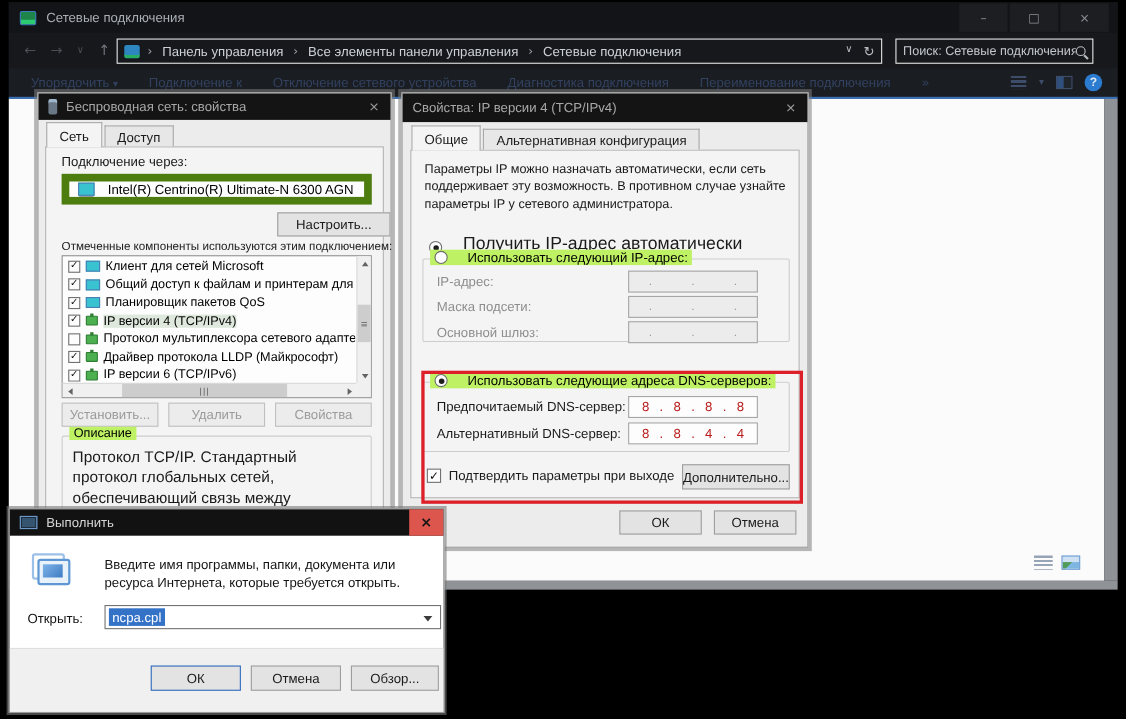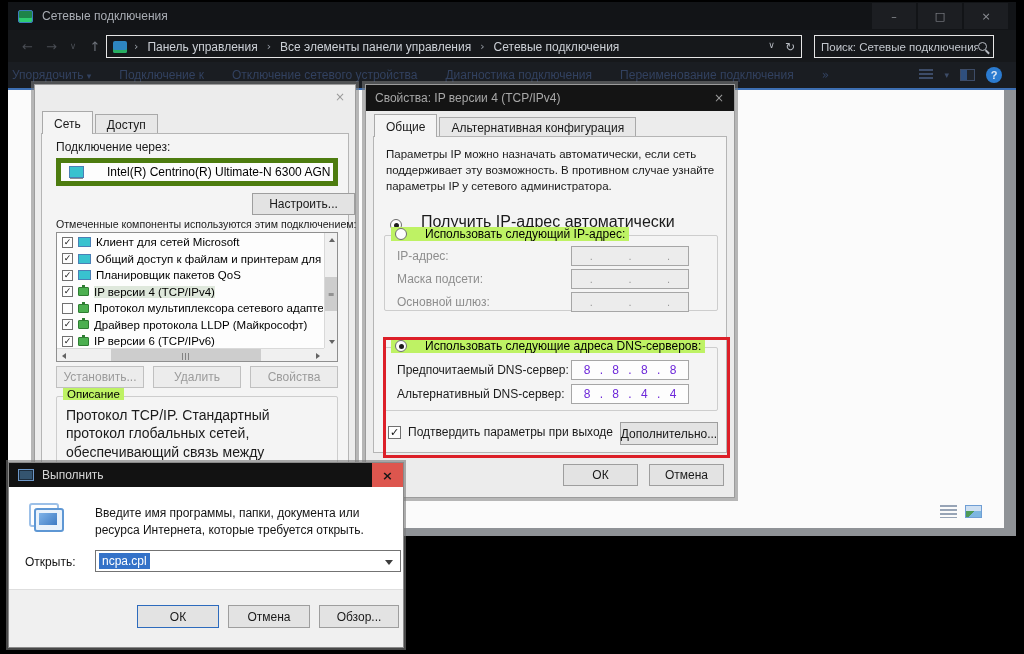--- a/index.html
+++ b/index.html
@@ -30,21 +30,21 @@
   .crumb .sep { color:#9aa0a8; font-size:11px; }
   .addr-right { position:absolute; right:6px; display:flex; gap:10px; color:#b7bbc2; font-size:12px; }
   .search-box { position:absolute; left:806px; top:5px; width:180px; height:23px;
                 border:1px solid #e6e6e6; display:flex; align-items:center; padding:0 6px; }
   .search-text { font-size:11.5px; color:#c3c7cd; white-space:nowrap; overflow:hidden; flex:1; }
   .mag { width:9px; height:9px; border:1.5px solid #b7bbc2; border-radius:50%; position:relative; flex:0 0 auto; }
   .mag::after { content:""; position:absolute; width:5px; height:1.5px; background:#b7bbc2;
                 right:-4px; bottom:-2px; transform:rotate(45deg); }
   .x-tool { position:absolute; left:0; top:60px; width:100%; height:28px; background:#1a1d22;
             border-bottom:2px solid #3d6fb3; display:flex; align-items:center; gap:28px;
-            padding-left:4px; font-size:12px; color:#32415f;text-align:center; }
+            padding-left:20px; font-size:12px; color:#32415f;text-align:center; }
   .x-tool .titem { white-space:nowrap; }
   .x-tool-right { position:absolute; right:14px; top:0; height:26px; display:flex; align-items:center; gap:11px; }
   .views-icon { width:14px; height:12px;
                 background:repeating-linear-gradient(#3d4c68 0 2px, transparent 2px 4px); }
   .views-dd { color:#3d4c68; font-size:9px; }
   .preview-icon { width:15px; height:12px; border:1px solid #3d4c68; background:#20242b; }
   .preview-icon::before { content:""; display:block; width:6px; height:100%; background:#2f4f7d; }
   .help-icon { width:16px; height:16px; border-radius:50%; background:#2b7bd0; color:#dfe8f4;
                font-size:11px; font-weight:bold; display:flex; align-items:center; justify-content:center; }
   .x-body { position:absolute; left:0; top:88px; width:996px; height:438px; background:#fbfbfb; }
@@ -78,28 +78,28 @@
   .legend { position:absolute; top:-9px; left:6px; background:#bef264; padding:0 4px;
             display:flex; align-items:center; gap:18px; font-size:12px; white-space:nowrap; }
   .radio { width:12px; height:12px; border:1px solid #6d6d6d; border-radius:50%; background:#fdfdfd;
            position:relative; flex:0 0 auto; }
   .radio.on::after { content:""; position:absolute; left:3px; top:3px; width:5px; height:5px;
                      border-radius:50%; background:#1d1d1d; }
   .chk { width:13px; height:13px; border:1px solid #707070; background:#fdfdfd; color:#111;
          font-size:11px; line-height:11px; text-align:center; flex:0 0 auto; }
   .ipfield { position:absolute; border:1px solid #a6a6a6; background:#ececec; height:20px; width:118px;
              display:flex; align-items:center; justify-content:space-around; color:#9a9a9a; font-size:11px; }
-  .ipfield.filled { background:#fdfdfd; color:#6d28d9; font-size:12px; justify-content:center; word-spacing:6px;text-align:right; }
+  .ipfield.filled { background:#fdfdfd; color:#b91c1c; font-size:12px; justify-content:center; word-spacing:6px;text-align:right; }
 
   
   #wifi { left:34px; top:84px; width:322px; height:384px; z-index:20; }
   #wifi .tabs { left:7px; top:26px; }
   #wifi .tab-panel { left:6px; top:48px; right:6px; bottom:-40px; }
   .adapter-box { position:absolute; left:14px; top:24px; width:282px; height:28px;
-                 background:#fdfdfd; border:5px solid #4d7c0f; display:flex; align-items:center; padding-left:8px; gap:23px; }
+                 background:#fdfdfd; border:7px solid #4d7c0f; display:flex; align-items:center; padding-left:8px; gap:12px; }
   .mon-icon { width:15px; height:12px; border:1px solid #4a7fb5; background:#39c2cf;
               box-shadow:0 2px 0 -1px #8a8f94; flex:0 0 auto; }
   .complist-box { position:absolute; left:14px; top:98px; width:282px; height:130px;
                   background:#fdfdfd; border:1px solid #8f8f8f; }
   .comp-rows { position:absolute; left:1px; top:1px; right:14px; bottom:14px; overflow:hidden; }
   .comp-row { height:16.5px; display:flex; align-items:center; gap:5px; padding-left:4px;
               font-size:11.5px; white-space:nowrap; }
   .comp-row .chk { width:11px; height:11px; font-size:9px; line-height:9px; }
   .ic-client { width:13px; height:10px; border:1px solid #4a7fb5; background:#39c2cf; flex:0 0 auto; }
   .ic-proto { width:11px; height:9px; background:#4caf50; border:1px solid #2e7d32;
@@ -221,20 +221,24 @@
     <div class="status-icons">
       <span class="sb-details"></span>
       <span class="sb-thumb"></span>
     </div>
   </div>
   <div class="x-vscroll"></div>
   <div class="x-bottom"></div>
 </div>
 
 <div id="wifi" class="dlg">
+  <div class="dlg-title">
+    <span style="display:inline-block;width:8px;height:14px;background:#6a7786;border-radius:2px;margin-right:8px;box-shadow:inset 0 3px 0 #9db4c9"></span>
+    <span>Беспроводная сеть: свойства</span>
+  </div>
   <div class="dlg-close glyph">×</div>
   <div class="tabs">
     <div class="tab active">Сеть</div>
     <div class="tab">Доступ</div>
   </div>
   <div class="tab-panel">
     <div class="field-lbl" style="left:14px; top:6px">Подключение через:</div>
     <div class="adapter-box">
       <span class="mon-icon"></span>
       <span style="font-size:12px">Intel(R) Centrino(R) Ultimate-N 6300 AGN</span>

